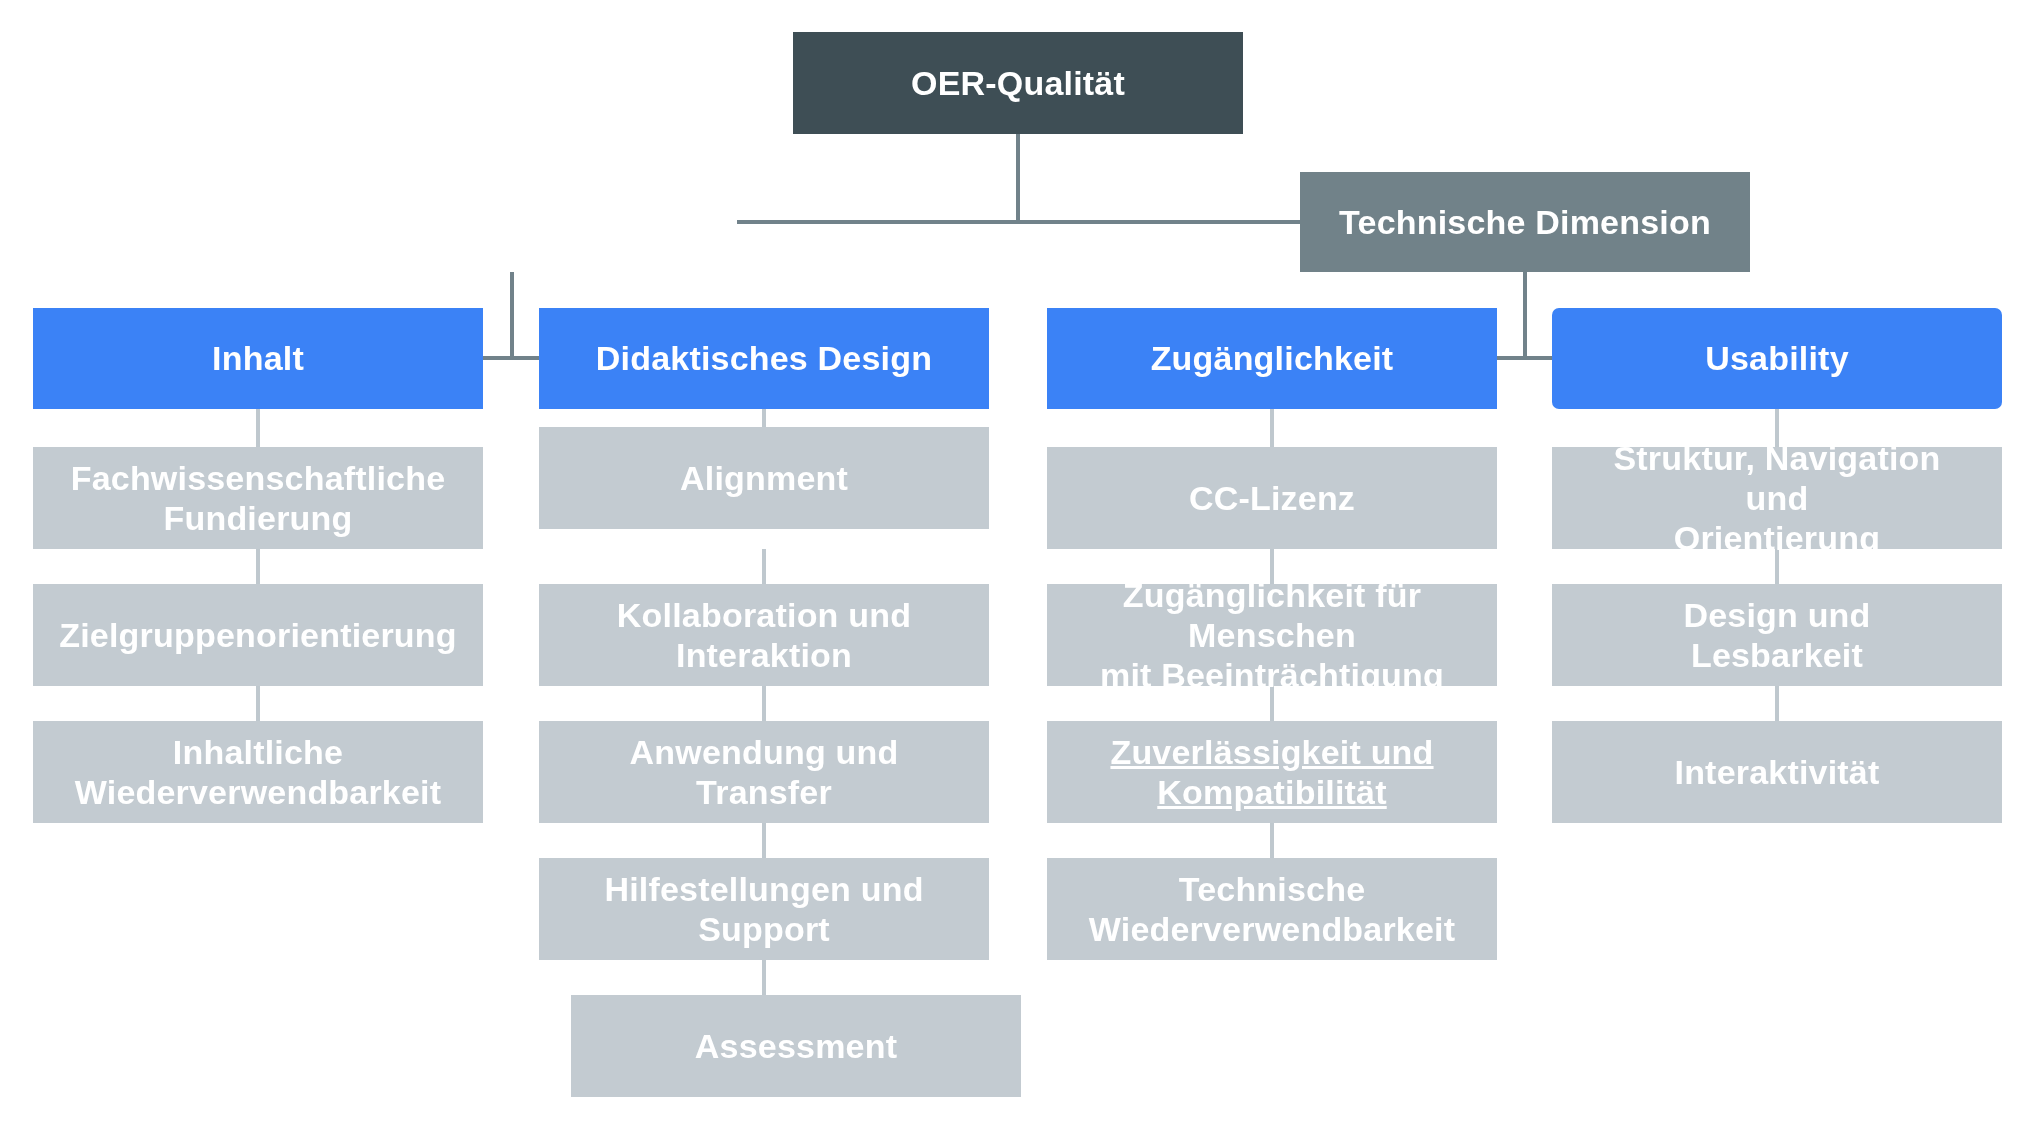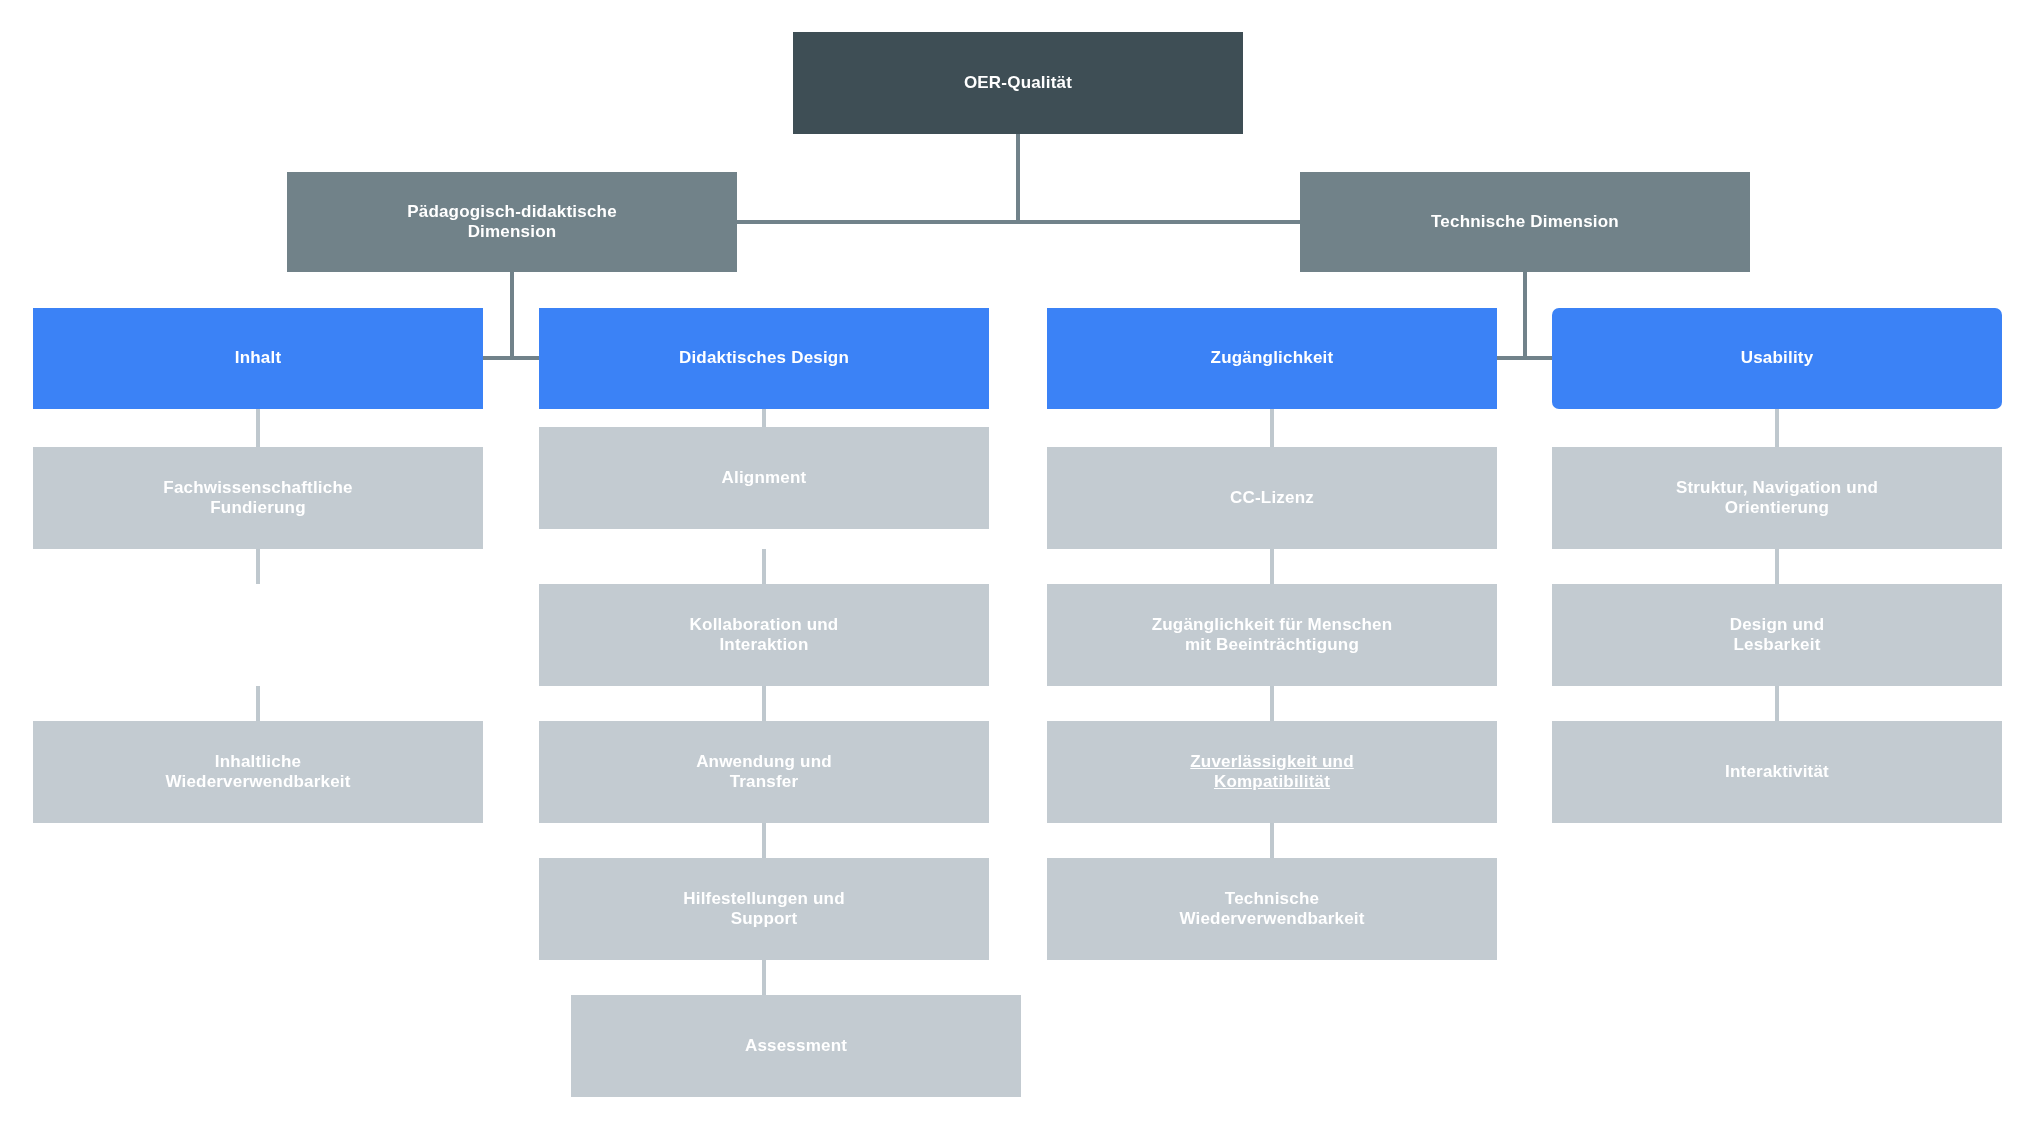--- a/index.html
+++ b/index.html
@@ -16,21 +16,21 @@
     font-family: "Liberation Sans", "DejaVu Sans", sans-serif;
   }
   .box {
     position: absolute;
     display: flex;
     align-items: center;
     justify-content: center;
     text-align: center;
     color: #ffffff;
     font-weight: bold;
-    font-size: 17px;
+    font-size: 34px;
     line-height: 1.18;
     white-space: pre-line;
     letter-spacing: 0.2px;
     box-sizing: border-box;
     padding: 0 28px;
   }
   .root-level      { background: #3E4E55; }
   .dimension-level { background: #718289; }
   .category-level  { background: #3b82f6; }
   .item-level      { background: #C3CBD1; }
@@ -66,31 +66,30 @@
   <div class="line line-light" style="left:1270px; top:549px; width:4px; height:35px;"></div>
   <div class="line line-light" style="left:1270px; top:686px; width:4px; height:35px;"></div>
   <div class="line line-light" style="left:1270px; top:823px; width:4px; height:35px;"></div>
 
   <div class="line line-light" style="left:1775px; top:409px; width:4px; height:38px;"></div>
   <div class="line line-light" style="left:1775px; top:549px; width:4px; height:35px;"></div>
   <div class="line line-light" style="left:1775px; top:686px; width:4px; height:35px;"></div>
 
   <div class="box root-level" style="left:793px; top:32px; width:450px; height:102px;">OER-Qualität</div>
 
-  <div class="box dimension-level" style="left:287px; top:172px; width:450px; height:100px;">Pädagogisch-didaktische
-Dimension</div>
   <div class="box dimension-level" style="left:1300px; top:172px; width:450px; height:100px;">Technische Dimension</div>
 
   <div class="box category-level" style="left:33px; top:308px; width:450px; height:101px;">Inhalt</div>
   <div class="box category-level" style="left:539px; top:308px; width:450px; height:101px;">Didaktisches Design</div>
   <div class="box category-level" style="left:1047px; top:308px; width:450px; height:101px;">Zugänglichkeit</div>
   <div class="box category-level" style="left:1552px; top:308px; width:450px; height:101px;border-radius:7px;">Usability</div>
 
   <div class="box item-level" style="left:33px; top:447px; width:450px; height:102px;">Fachwissenschaftliche
 Fundierung</div>
+  <div class="box item-level" style="left:33px; top:584px; width:450px; height:102px;">Zielgruppenorientierung</div>
   <div class="box item-level" style="left:33px; top:721px; width:450px; height:102px;">Inhaltliche
 Wiederverwendbarkeit</div>
 
   <div class="box item-level" style="left:539px; top:427px; width:450px; height:102px;">Alignment</div>
   <div class="box item-level" style="left:539px; top:584px; width:450px; height:102px;">Kollaboration und
 Interaktion</div>
   <div class="box item-level" style="left:539px; top:858px; width:450px; height:102px;">Hilfestellungen und
 Support</div>
   <div class="box item-level" style="left:539px; top:721px; width:450px; height:102px;">Anwendung und
 Transfer</div>

